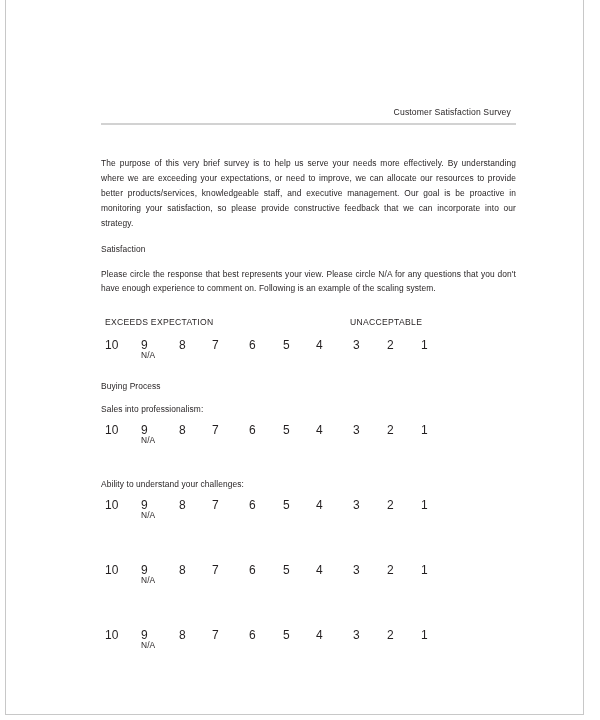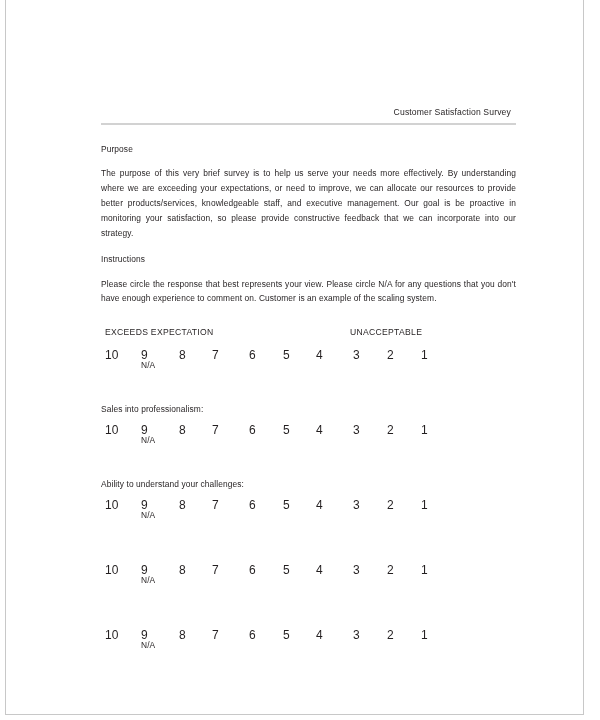--- a/index.html
+++ b/index.html
@@ -132,30 +132,29 @@
 
 <div class="page-sheet">
   <div class="doc-body">
 
     <div class="doc-header">
       <span class="doc-header-title">Customer Satisfaction Survey</span>
     </div>
     <div class="header-rule"></div>
 
     <div class="sp-purpose"></div>
-    <div class="section-label">Purpose</div>
 
     <div class="sp-after-purpose"></div>
     <div class="para">The purpose of this very brief survey is to help us serve your needs more effectively.  By understanding where we are exceeding your expectations, or need to improve, we can allocate our resources to provide better products/services, knowledgeable staff, and executive management.   Our goal is be proactive in monitoring your satisfaction, so please provide constructive feedback that we can incorporate into our strategy.</div>
 
     <div class="sp-before-instr"></div>
-    <div class="section-label">Instructions</div>
+    <div class="section-label">Satisfaction</div>
 
     <div class="sp-after-instr"></div>
-    <div class="para">Please circle the response that best represents your view.   Please circle N/A for any questions that you don't have enough experience to comment on.  Customer is an example of the scaling system.</div>
+    <div class="para">Please circle the response that best represents your view.   Please circle N/A for any questions that you don't have enough experience to comment on.  Following is an example of the scaling system.</div>
 
     <div class="sp-before-scaleh"></div>
     <div class="scale-header">
       <span class="exceeds">EXCEEDS EXPECTATION</span>
       <span class="unacceptable">UNACCEPTABLE</span>
     </div>
 
     <div class="sp-after-scaleh"></div>
     <div class="rating-row">
         <span class="rating-point" style="left: 4px;">10</span>
@@ -165,20 +164,21 @@
         <span class="rating-point" style="left: 148px;">6</span>
         <span class="rating-point" style="left: 182px;">5</span>
         <span class="rating-point" style="left: 215px;">4</span>
         <span class="rating-point" style="left: 252px;">3</span>
         <span class="rating-point" style="left: 286px;">2</span>
         <span class="rating-point" style="left: 320px;">1</span>
         <span class="rating-na" style="left: 40px;">N/A</span>
       </div>
 
     <div class="sp-before-group"></div>
+    <div class="section-label">Buying Process</div>
 
     <div id="questions-container">
         <div class="sp-after-group"></div>
         <div class="question-label">Sales into professionalism:</div>
         <div class="sp-before-rating"></div>
         <div class="rating-row">
           <span class="rating-point" style="left: 4px;">10</span>
           <span class="rating-point" style="left: 40px;">9</span>
           <span class="rating-point" style="left: 78px;">8</span>
           <span class="rating-point" style="left: 111px;">7</span>

